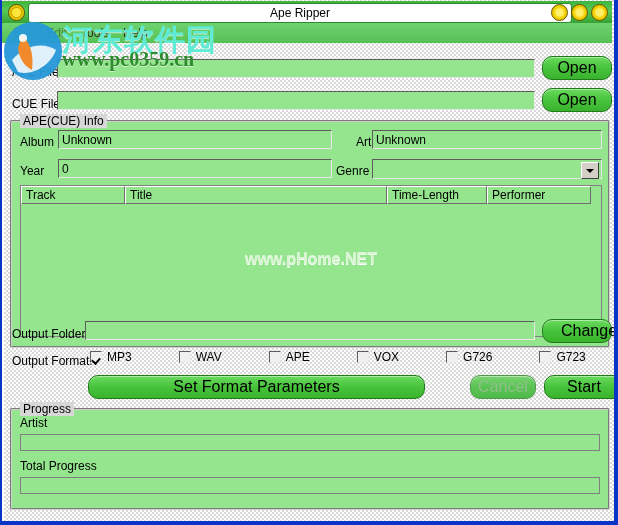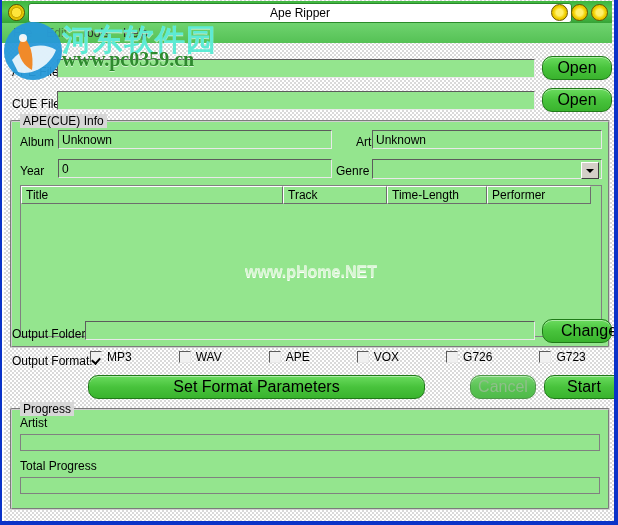--- a/index.html
+++ b/index.html
@@ -97,21 +97,21 @@
   }
   .lv-header{display:flex;height:18px;}
   .lv-col{
     background:#94e58e;
     border:1px solid #ffffff;border-right-color:#6d6d6d;border-bottom-color:#6d6d6d;
     box-sizing:border-box;font-size:12px;color:#000;
     padding:0 4px;line-height:16px;white-space:nowrap;overflow:hidden;
   }
   .lv-body{position:relative;height:100%;}
   .lv-watermark{
-    position:absolute;left:50%;top:59px;transform:translateX(-50%);
+    position:absolute;left:50%;top:46px;transform:translateX(-50%);
     font-size:16px;font-weight:bold;color:#d9f5d4;
     text-shadow:0 1px 0 #ffffff;white-space:nowrap;
     font-family:"Liberation Sans",sans-serif;
   }
   
   .combo{
     position:absolute;background:#94e58e;
     border:1px solid #5c5c5c;border-right-color:#e8e8e8;border-bottom-color:#e8e8e8;
     box-sizing:border-box;
   }
@@ -214,22 +214,22 @@
       <div class="lbl" style="left:324px;top:42px;">Genre</div>
       <div class="combo" style="left:360px;top:37px;width:230px;height:20px;">
         <div class="lbl" style="left:3px;top:2px;"></div>
         <div class="combo-btn">
             <span class="tri"></span>
           </div>
       </div>
 
       <div class="listview" style="left:8px;top:63px;width:582px;height:152px;">
         <div class="lv-header">
+          <div class="lv-col" style="width:104px;">Track</div>
           <div class="lv-col" style="width:262px;">Title</div>
-          <div class="lv-col" style="width:104px;">Track</div>
           <div class="lv-col" style="width:100px;">Time-Length</div>
           <div class="lv-col" style="width:104px;">Performer</div>
         </div>
         <div class="lv-body">
           <div class="lv-watermark">www.pHome.NET</div>
         </div>
       </div>
     </div>
 
     <div class="lbl" style="left:8px;top:283px;">Output Folder</div>

